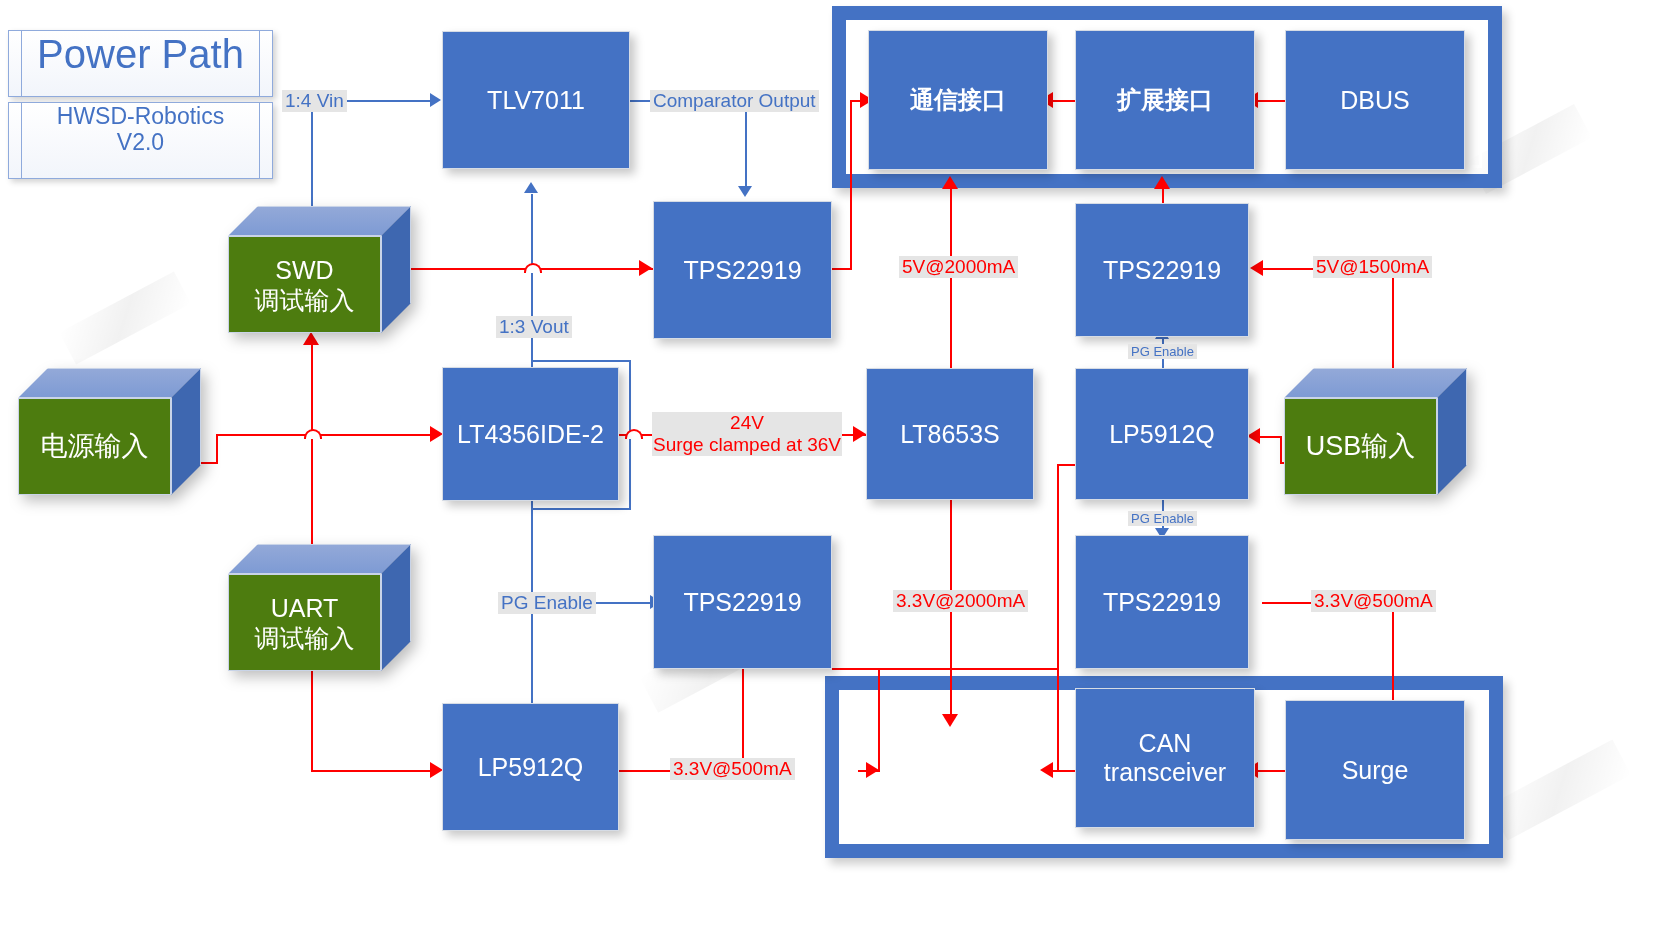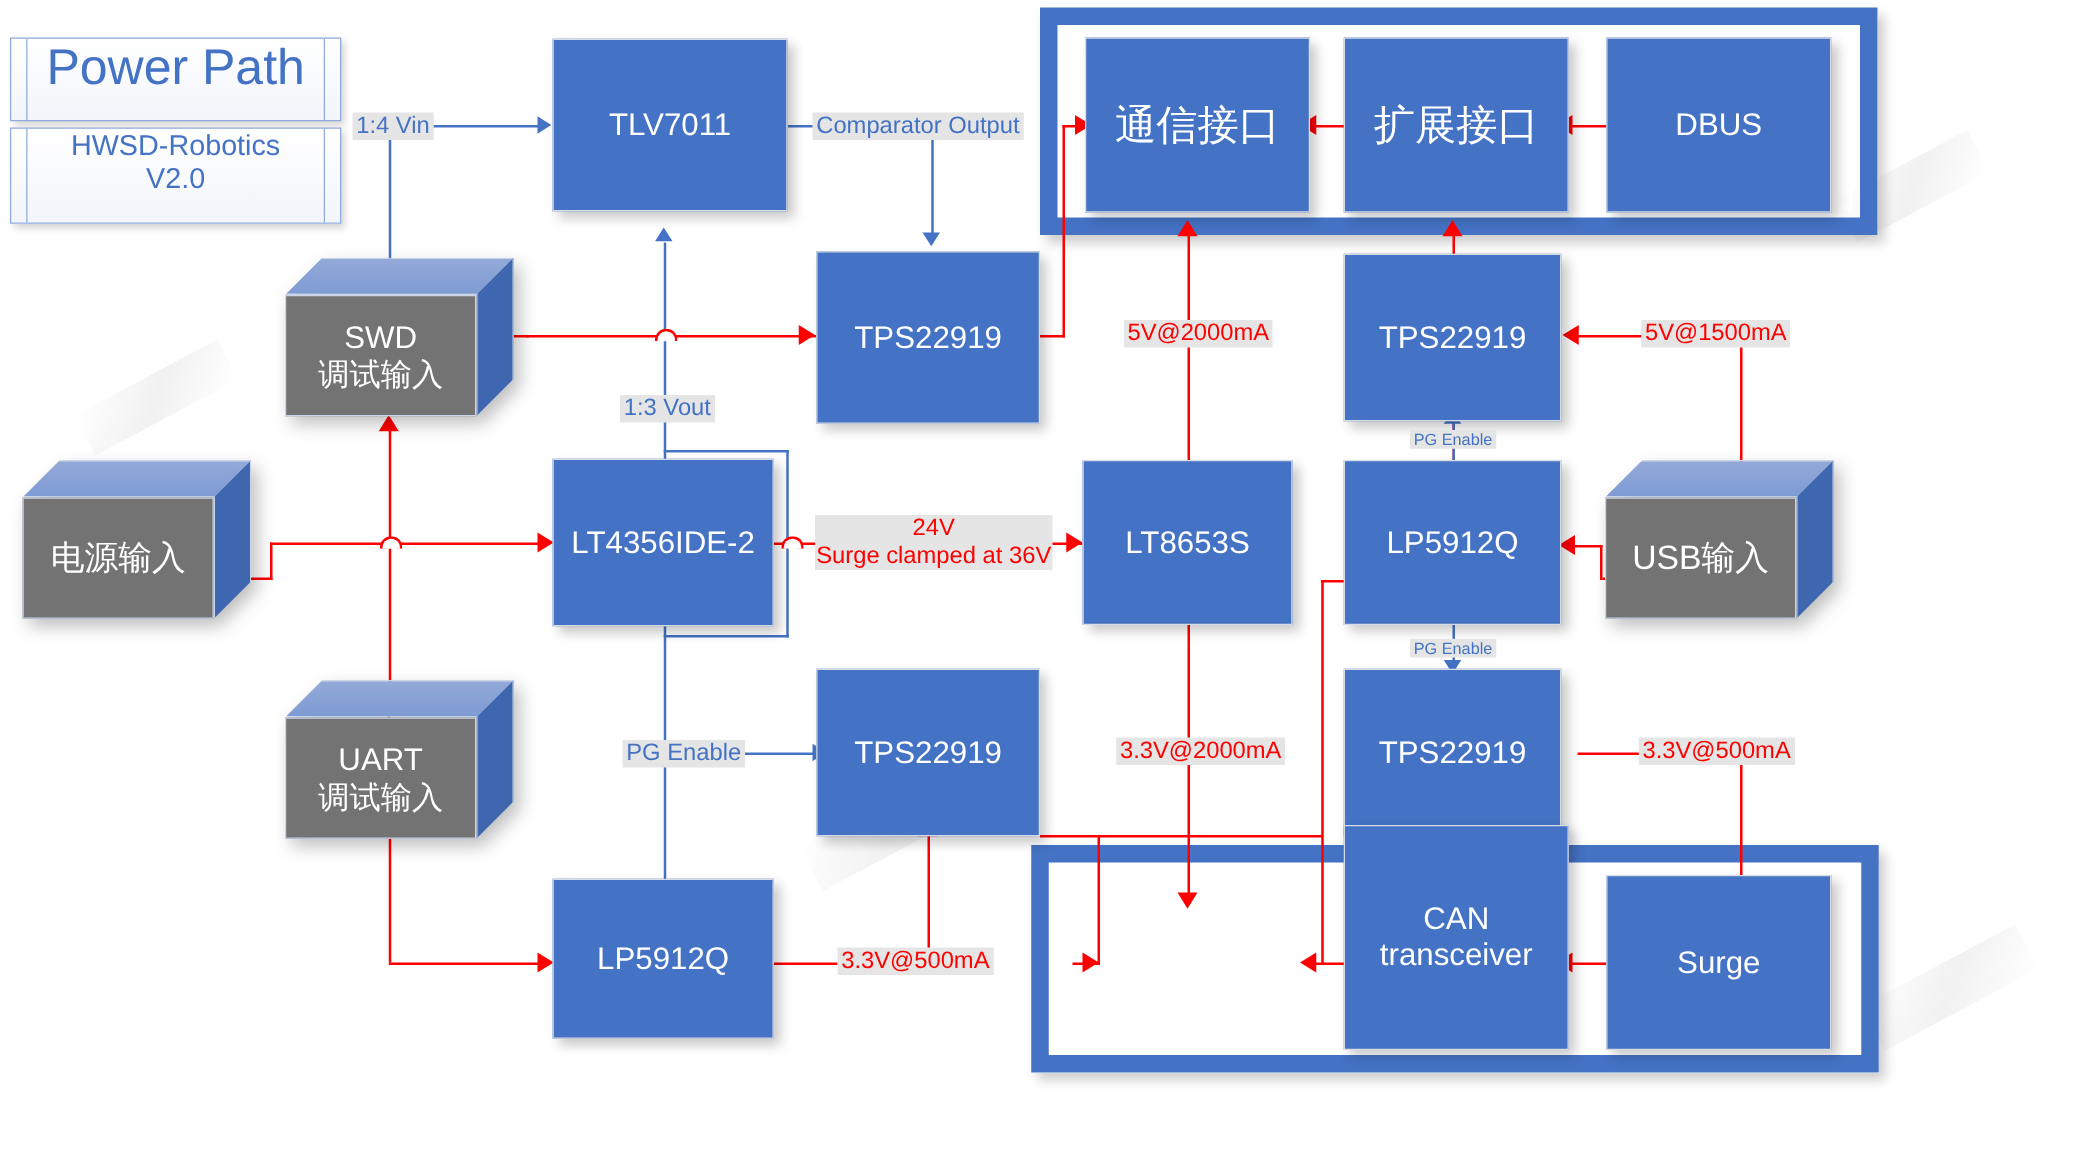--- a/index.html
+++ b/index.html
@@ -54,33 +54,33 @@
     color: #ffffff;
     display: flex;
     align-items: center;
     justify-content: center;
     text-align: center;
     font-size: 25px;
     line-height: 1.15;
     box-shadow: 5px 5px 9px rgba(0,0,0,0.22);
     z-index: 6;
   }
-  .chip.cn { font-size: 33px; }
+  .chip.cn { font-size: 24px; font-weight: bold; }
 
   
   .cube {
     position: absolute;
     z-index: 6;
     filter: drop-shadow(5px 6px 7px rgba(0,0,0,0.25));
   }
   .cube .face {
     position: absolute;
     left: 0;
     bottom: 0;
-    background: #737373;
+    background: #4d7c0f;
     border: 1px solid #c9d4e8;
     box-sizing: border-box;
     color: #fff;
     display: flex;
     align-items: center;
     justify-content: center;
     text-align: center;
     font-size: 25px;
     line-height: 1.2;
   }
@@ -342,21 +342,21 @@
   <div class="chip cn" style="left:868px;top:30px;width:180px;height:140px;">
     <span>通信接口</span>
   </div>
   <div class="chip cn" style="left:1075px;top:30px;width:180px;height:140px;">
     <span>扩展接口</span>
   </div>
   <div class="chip" style="left:1285px;top:30px;width:180px;height:140px;">
     <span>DBUS</span>
   </div>
 
-  <div class="chip" style="left:1075px;top:660px;width:180px;height:180px;">
+  <div class="chip" style="left:1075px;top:688px;width:180px;height:140px;">
     <div>
       <div>CAN</div>
       <div>transceiver</div>
     </div>
   </div>
   <div class="chip" style="left:1285px;top:700px;width:180px;height:140px;">
     <span>Surge</span>
   </div>
 
   <div class="cube" style="left:228px;top:206px;width:183px;height:127px;">

